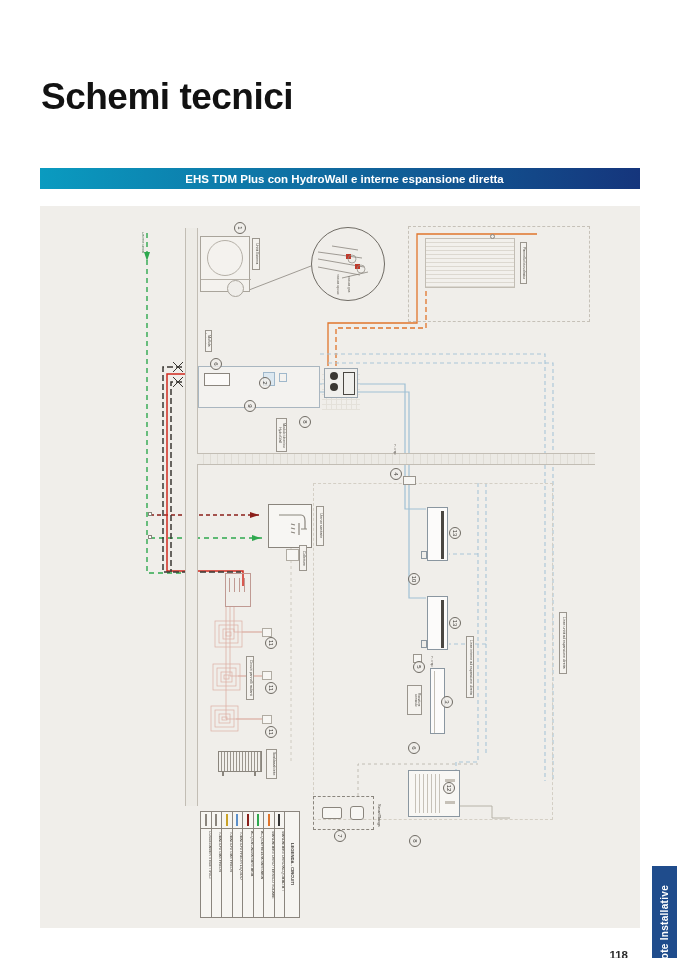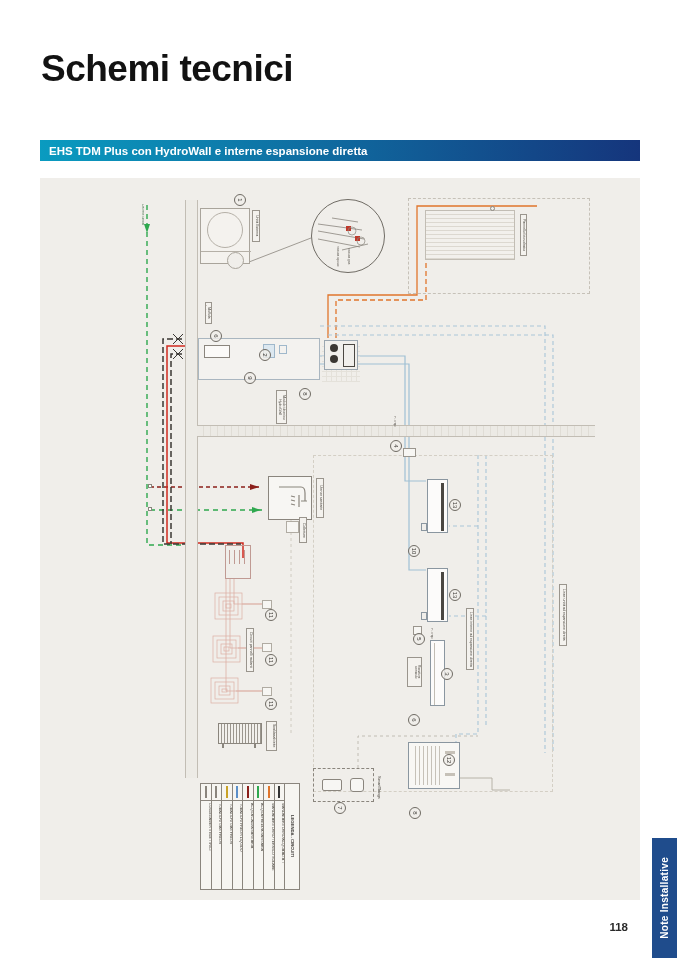--- a/index.html
+++ b/index.html
@@ -1,17 +1,17 @@
 <!DOCTYPE html>
 <html><head>
 <meta charset="utf-8">
 <style>
   html,body{margin:0;padding:0;background:#fff;}
   body{width:677px;height:958px;position:relative;font-family:"Liberation Sans",sans-serif;overflow:hidden;}
-  .abs{position:absolute;}
+  .abs{position:absolute;margin-top:28px;}
   .page-title{left:41px;top:48px;font-size:37px;font-weight:700;color:#121212;letter-spacing:-0.5px;}
   .banner{left:40px;top:140px;width:600px;height:21px;display:flex;align-items:center;padding-left:9px;box-sizing:border-box;color:#fff;font-size:11.5px;font-weight:700;}
   .panel{left:40px;top:178px;width:600px;height:722px;background:#f0eeea;}
   .pagenum{left:570px;top:921px;width:58px;text-align:right;font-size:11.5px;font-weight:700;color:#2a2a2a;}
   .sidetab{left:652px;top:838px;width:25px;height:120px;display:flex;align-items:center;justify-content:center;}
   .sidetab span{writing-mode:vertical-rl;transform:rotate(180deg);color:#fff;font-size:10px;font-weight:700;letter-spacing:.3px;white-space:nowrap;}
   .vlabel{position:absolute;box-sizing:border-box;border:1px solid #9a958d;background:#f4f2ee;color:#4a463f;font-size:3.5px;line-height:1.1;writing-mode:vertical-rl;overflow:hidden;padding:1px;text-align:center;}
   .vtext{position:absolute;color:#5a564f;font-size:3.5px;line-height:1.1;writing-mode:vertical-rl;overflow:hidden;white-space:nowrap;}
   .badge{position:absolute;width:12px;height:12px;border:1px solid #6f6b64;border-radius:50%;box-sizing:border-box;display:flex;align-items:center;justify-content:center;font-size:6px;color:#3a3733;background:rgba(240,238,234,.8);transform:rotate(90deg);}
   .box{position:absolute;box-sizing:border-box;}
@@ -23,21 +23,21 @@
   .lline{height:12px;width:0;}
   .llab{flex:1;writing-mode:vertical-rl;font-size:3.6px;color:#4a463f;padding:2px 0 0 0;overflow:hidden;line-height:1.05;text-align:left;}
   .lhead{width:14px;writing-mode:vertical-rl;font-size:4.2px;font-weight:700;color:#3a3733;display:flex;align-items:center;justify-content:center;text-align:center;overflow:hidden;}
   .fin-v{background:repeating-linear-gradient(90deg,#f2f0ec 0 2px,#9b968e 2px 3px);}
 </style>
 </head>
 <body>
 
 <div class="abs page-title">Schemi tecnici</div>
 
-<div class="abs banner" style="background: linear-gradient(90deg, rgb(10, 155, 192), rgb(21, 53, 124));">
+<div class="abs banner" style="background: linear-gradient(90deg, rgb(10, 155, 192), rgb(21, 53, 124)); justify-content: center;">
   <span>EHS TDM Plus con HydroWall e interne espansione diretta</span>
 </div>
 
 <div class="abs panel" style="background: rgb(240, 238, 234);">
 
   <svg class="svgo" width="600" height="722">
 
     <path d="M107,27 V367 H157" stroke="#2ea84e" stroke-width="1.4" stroke-dasharray="5,4" fill="none"></path>
     <path d="M110,332 H222" stroke="#2ea84e" stroke-width="1.4" stroke-dasharray="5,4" fill="none"></path>
     <polygon points="104,46 110,46 107,55" fill="#2ea84e"></polygon>

